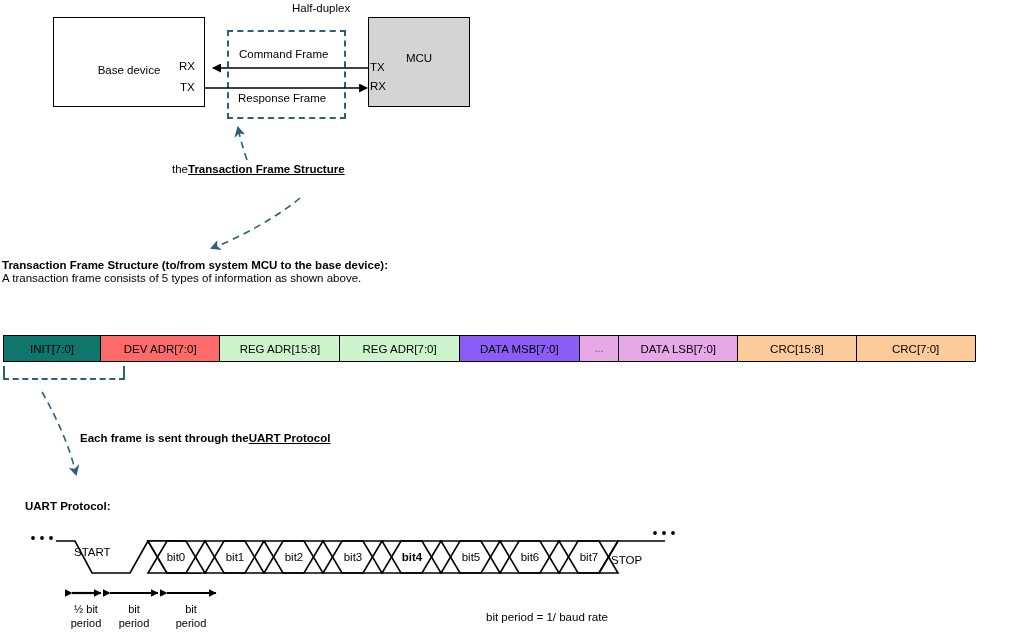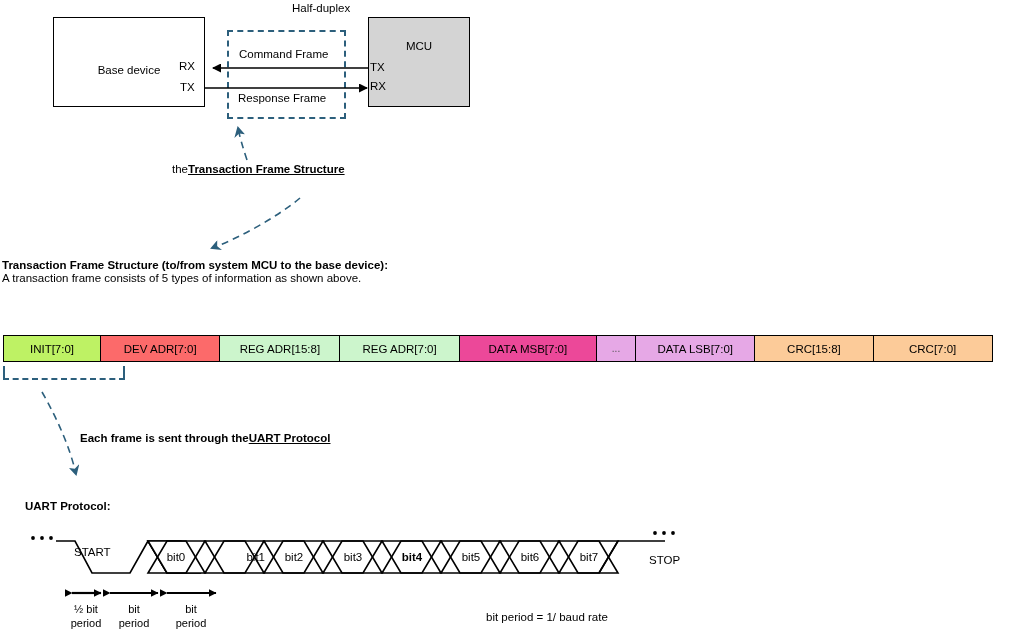--- a/index.html
+++ b/index.html
@@ -19,21 +19,21 @@
     left:53px;top:17px;width:152px;height:90px;
     border:1.3px solid #000;background:#fff;box-sizing:border-box;
   }
   #base-device-label{
     left:53px;top:64px;width:152px;text-align:center;font-size:11.5px;
   }
   #mcu-box{
     left:368px;top:17px;width:102px;height:90px;
     border:1.3px solid #000;background:#d4d4d4;box-sizing:border-box;
   }
-  #mcu-label{left:368px;top:40px;width:102px;text-align:center;font-size:11.5px;}
+  #mcu-label{left:368px;top:52px;width:102px;text-align:center;font-size:11.5px;}
 
   #halfduplex-label{left:246px;top:2px;font-size:11.5px;margin-left:46px;}
   #halfduplex-box{
     left:227px;top:30px;width:119px;height:89px;
     border:2px dashed #2c5f7c;box-sizing:border-box;background:transparent;
   }
   #command-frame-label{left:239px;top:48px;font-size:11.5px;}
   #response-frame-label{left:238px;top:92px;font-size:11.5px;}
 
   .port-label{font-size:11.5px;}
@@ -97,25 +97,25 @@
     <span>the</span><span class="bold ul">Transaction Frame Structure</span>
   </div>
 </div>
 
 <div class="abs txt" id="para-block">
   <div class="bold">Transaction Frame Structure (to/from system MCU to the base device):</div>
   <div>A transaction frame consists of 5 types of information as shown above.</div>
 </div>
 
 <div class="abs" id="frame-bar">
-    <div class="frame-seg" style="width: 98px; background: #bef264;">INIT[7:0]</div>
+    <div class="frame-seg" style="width: 98px; background: #0f766e;">INIT[7:0]</div>
     <div class="frame-seg" style="width: 121px; background: rgb(252, 106, 106);">DEV ADR[7:0]</div>
     <div class="frame-seg" style="width: 121px; background: rgb(204, 245, 204);">REG ADR[15:8]</div>
     <div class="frame-seg" style="width: 121px; background: rgb(204, 245, 204);">REG ADR[7:0]</div>
-    <div class="frame-seg" style="width: 138px; background: #ec4899;">DATA MSB[7:0]</div>
+    <div class="frame-seg" style="width: 121px; background: #8b5cf6;">DATA MSB[7:0]</div>
     <div class="frame-seg" style="width: 41px; background: rgb(230, 168, 230); color: rgb(85, 85, 85); font-size: 10px;">...</div>
     <div class="frame-seg" style="width: 120px; background: rgb(230, 168, 230);">DATA LSB[7:0]</div>
     <div class="frame-seg" style="width: 120px; background: rgb(252, 203, 153);">CRC[15:8]</div>
     <div class="frame-seg" style="width: 120px; background: rgb(252, 203, 153);">CRC[7:0]</div>
   </div>
 <div class="abs" id="frame-dashed-bracket"></div>
 
 <div class="abs txt bold" id="callout-2">
   <span>Each frame is sent through the</span><span class="ul">UART Protocol</span>
 </div>
@@ -205,25 +205,25 @@
   </g>
 
   <g stroke="#000" stroke-width="2.2">
     <line x1="72" y1="593" x2="101" y2="593" marker-start="url(#ar-black-s)" marker-end="url(#ar-black-s)"></line>
     <line x1="110" y1="593" x2="158" y2="593" marker-start="url(#ar-black-s)" marker-end="url(#ar-black-s)"></line>
     <line x1="167" y1="593" x2="216" y2="593" marker-start="url(#ar-black-s)" marker-end="url(#ar-black-s)"></line>
   </g>
 </svg>
 
 <div class="abs txt" style="left:74px;top:546px;">START</div>
-<div class="abs txt" style="left:611px;top:554px;padding-left:38px;">STOP</div>
+<div class="abs txt" style="left:611px;top:554px;">STOP</div>
 
 <div class="abs" id="bit-labels-layer">
     <div class="abs txt" style="left: 146px; top: 551px; width: 60px; text-align: center;">bit0</div>
-    <div class="abs txt" style="left: 205px; top: 551px; width: 60px; text-align: right;">bit1</div>
+    <div class="abs txt" style="left: 205px; top: 551px; width: 60px; text-align: center;">bit1</div>
     <div class="abs txt" style="left: 264px; top: 551px; width: 60px; text-align: center;">bit2</div>
     <div class="abs txt" style="left: 323px; top: 551px; width: 60px; text-align: center;">bit3</div>
     <div class="abs txt" style="left: 382px; top: 551px; width: 60px; text-align: center; font-weight: bold;">bit4</div>
     <div class="abs txt" style="left: 441px; top: 551px; width: 60px; text-align: center;">bit5</div>
     <div class="abs txt" style="left: 500px; top: 551px; width: 60px; text-align: center;">bit6</div>
     <div class="abs txt" style="left: 559px; top: 551px; width: 60px; text-align: center;">bit7</div>
   </div>
 <div class="abs" id="dim-labels-layer">
     <div class="abs" style="left: 41px; top: 602px; width: 90px; text-align: center; font-size: 11px; line-height: 14px;">
       <div>½ bit</div>

